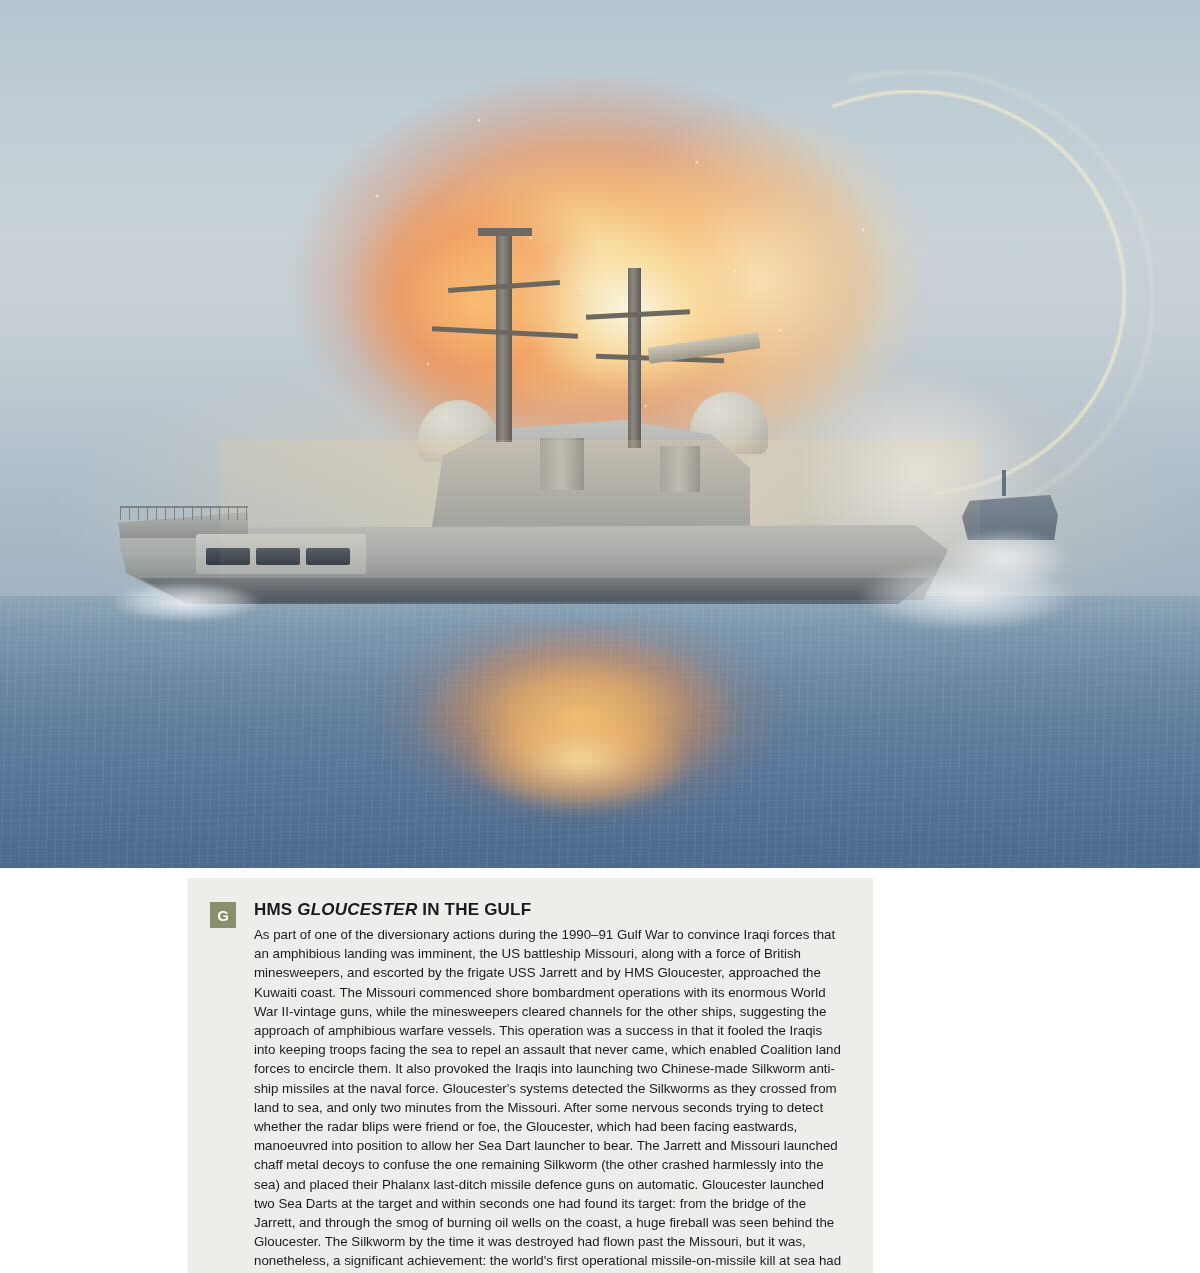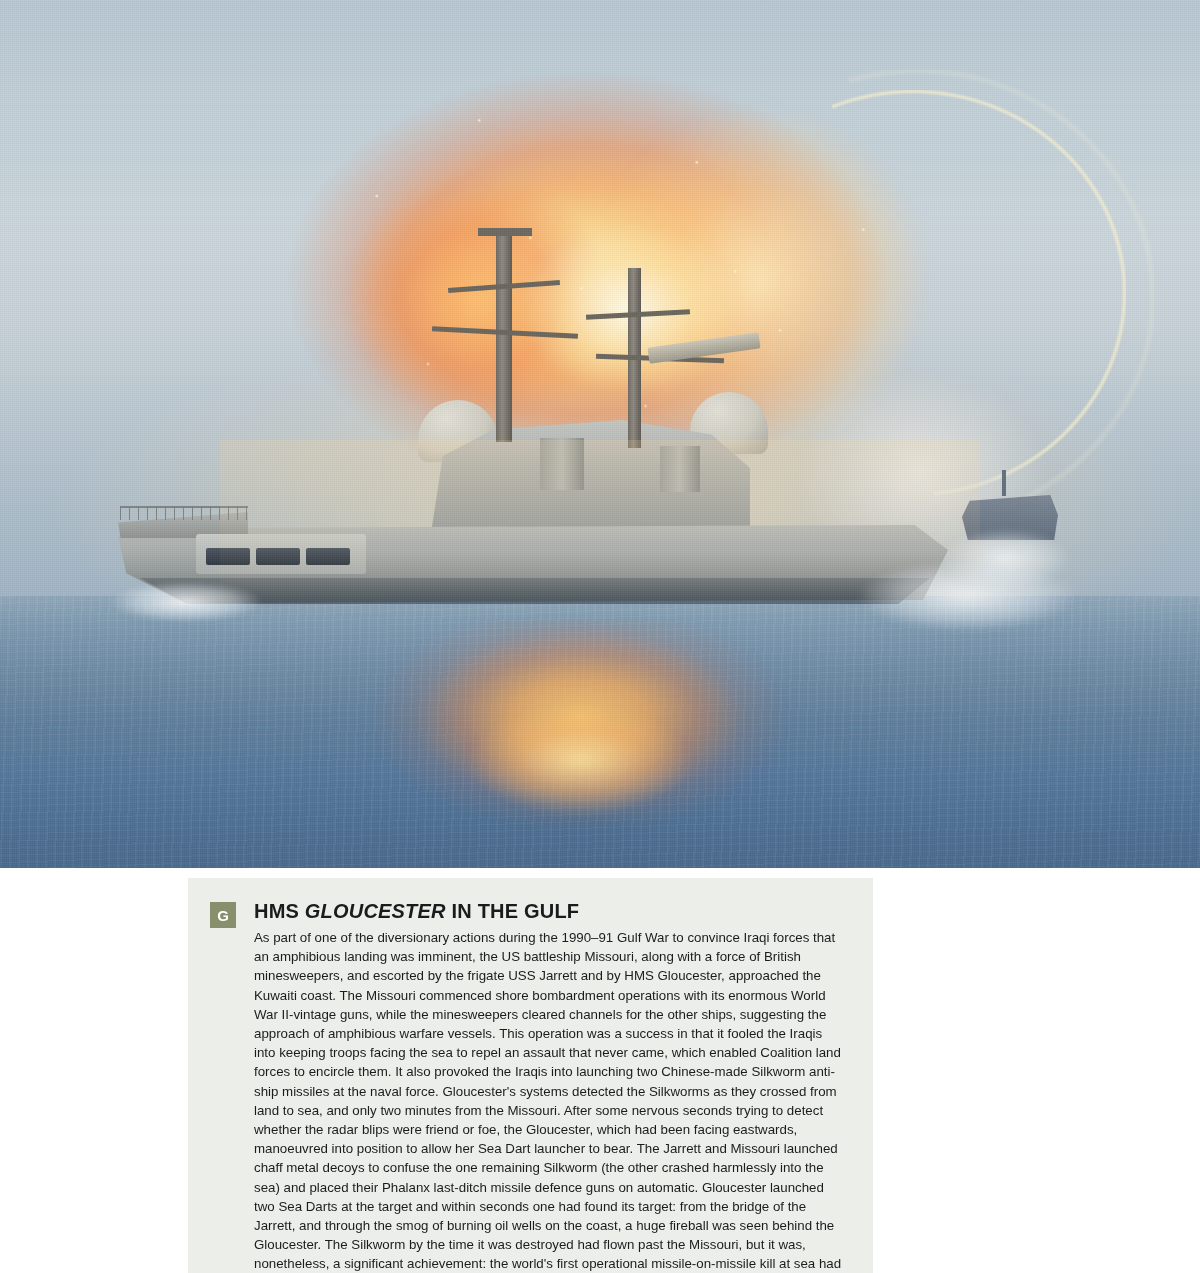--- a/index.html
+++ b/index.html
@@ -284,21 +284,21 @@
     color: #ffffff;
     font-size: 15px;
     font-weight: bold;
     display: flex;
     align-items: center;
     justify-content: center;
     margin-top: 2px;
   }
   .caption-body { flex: 1 1 auto; }
   .caption-title {
-    font-size: 20px;
+    font-size: 17px;
     font-weight: bold;
     color: #1b1b1b;
     letter-spacing: 0.2px;
     margin: 0 0 5px 0;
   }
   .caption-title .it { font-style: italic; }
   .caption-text {
     font-size: 13.3px;
     line-height: 19.2px;
     color: #1c1c1c;

